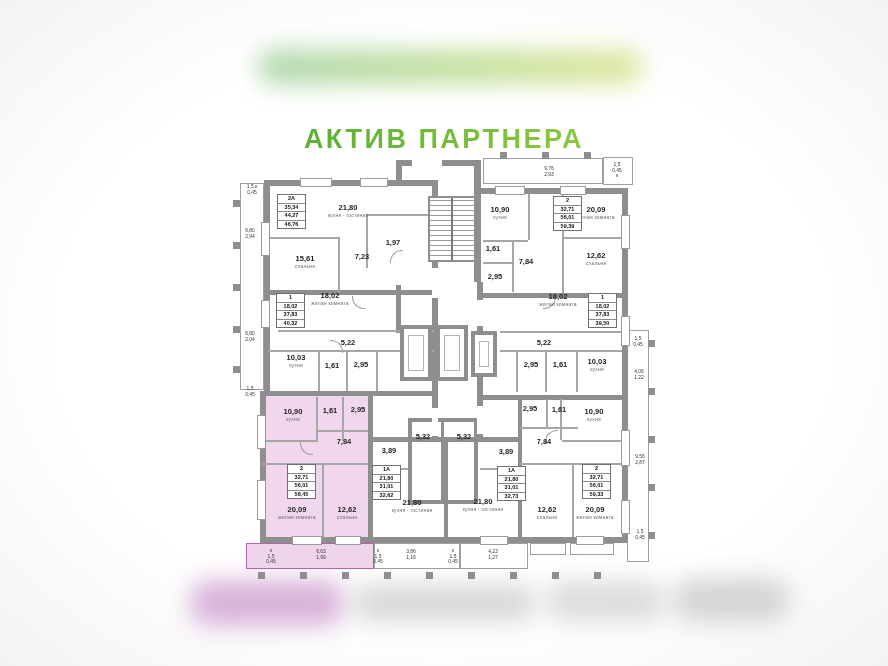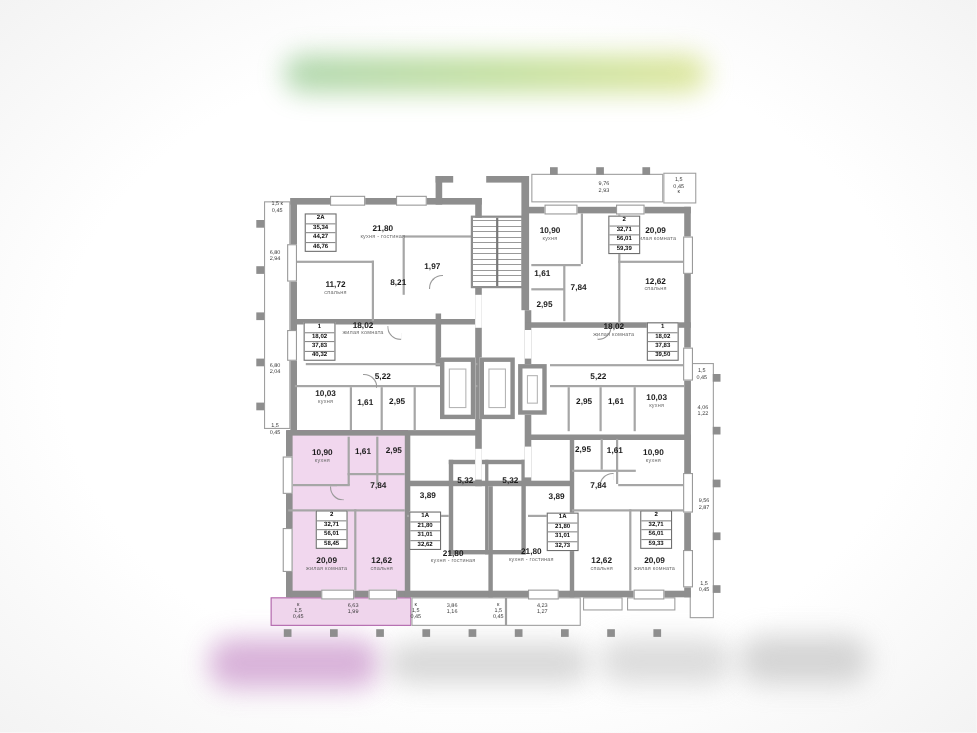--- a/index.html
+++ b/index.html
@@ -44,20 +44,21 @@
 <body>
 
 <div class="stage">
 
   <div class="smear" style="left:258px;top:50px;width:385px;height:34px;opacity:.55;background:linear-gradient(90deg,#6db56a,#8fc54e,#c2d24a);"></div>
   <div class="smear" style="left:190px;top:580px;width:155px;height:46px;opacity:.8;background:#cf9fd0;"></div>
   <div class="smear" style="left:352px;top:584px;width:185px;height:38px;opacity:.8;background:#cfcfcf;"></div>
   <div class="smear" style="left:545px;top:580px;width:120px;height:42px;opacity:.8;background:#d4d4d4;"></div>
   <div class="smear" style="left:672px;top:578px;width:118px;height:44px;opacity:.8;background:#cbcbcb;"></div>
 
+  <div class="title">АКТИВ ПАРТНЕРА</div>
 
   <div class="pinkzone" style="left:261px;top:391px;width:110px;height:152px;"></div>
   <div class="pinkbalc" style="left:246px;top:543px;width:128px;height:26px;"></div>
 
   <div class="balc" style="left:240px;top:183px;width:24px;height:207px;"></div>
   <div class="balc" style="left:483px;top:158px;width:120px;height:26px;"></div>
   <div class="balc" style="left:603px;top:157px;width:30px;height:28px;"></div>
   <div class="balc" style="left:627px;top:330px;width:22px;height:232px;"></div>
   <div class="balc" style="left:374px;top:543px;width:86px;height:26px;"></div>
   <div class="balc" style="left:460px;top:543px;width:68px;height:26px;"></div>
@@ -237,25 +238,25 @@
     <div>18,02</div>
     <div>37,83</div>
     <div>39,50</div>
   </div>
 
   <div class="room" style="left:348px;top:211px;">
       <div class="rv">21,80</div>
       <div class="rn">кухня - гостиная</div>
     </div>
   <div class="room" style="left:305px;top:262px;">
-      <div class="rv">11,72</div>
+      <div class="rv">15,61</div>
       <div class="rn">спальня</div>
     </div>
   <div class="room" style="left:362px;top:257px;">
-      <div class="rv">8,21</div>
+      <div class="rv">7,23</div>
       <div class="rn"></div>
     </div>
   <div class="room" style="left:393px;top:243px;">
       <div class="rv">1,97</div>
       <div class="rn"></div>
     </div>
   <div class="room" style="left:330px;top:299px;">
       <div class="rv">18,02</div>
       <div class="rn">жилая комната</div>
     </div>

